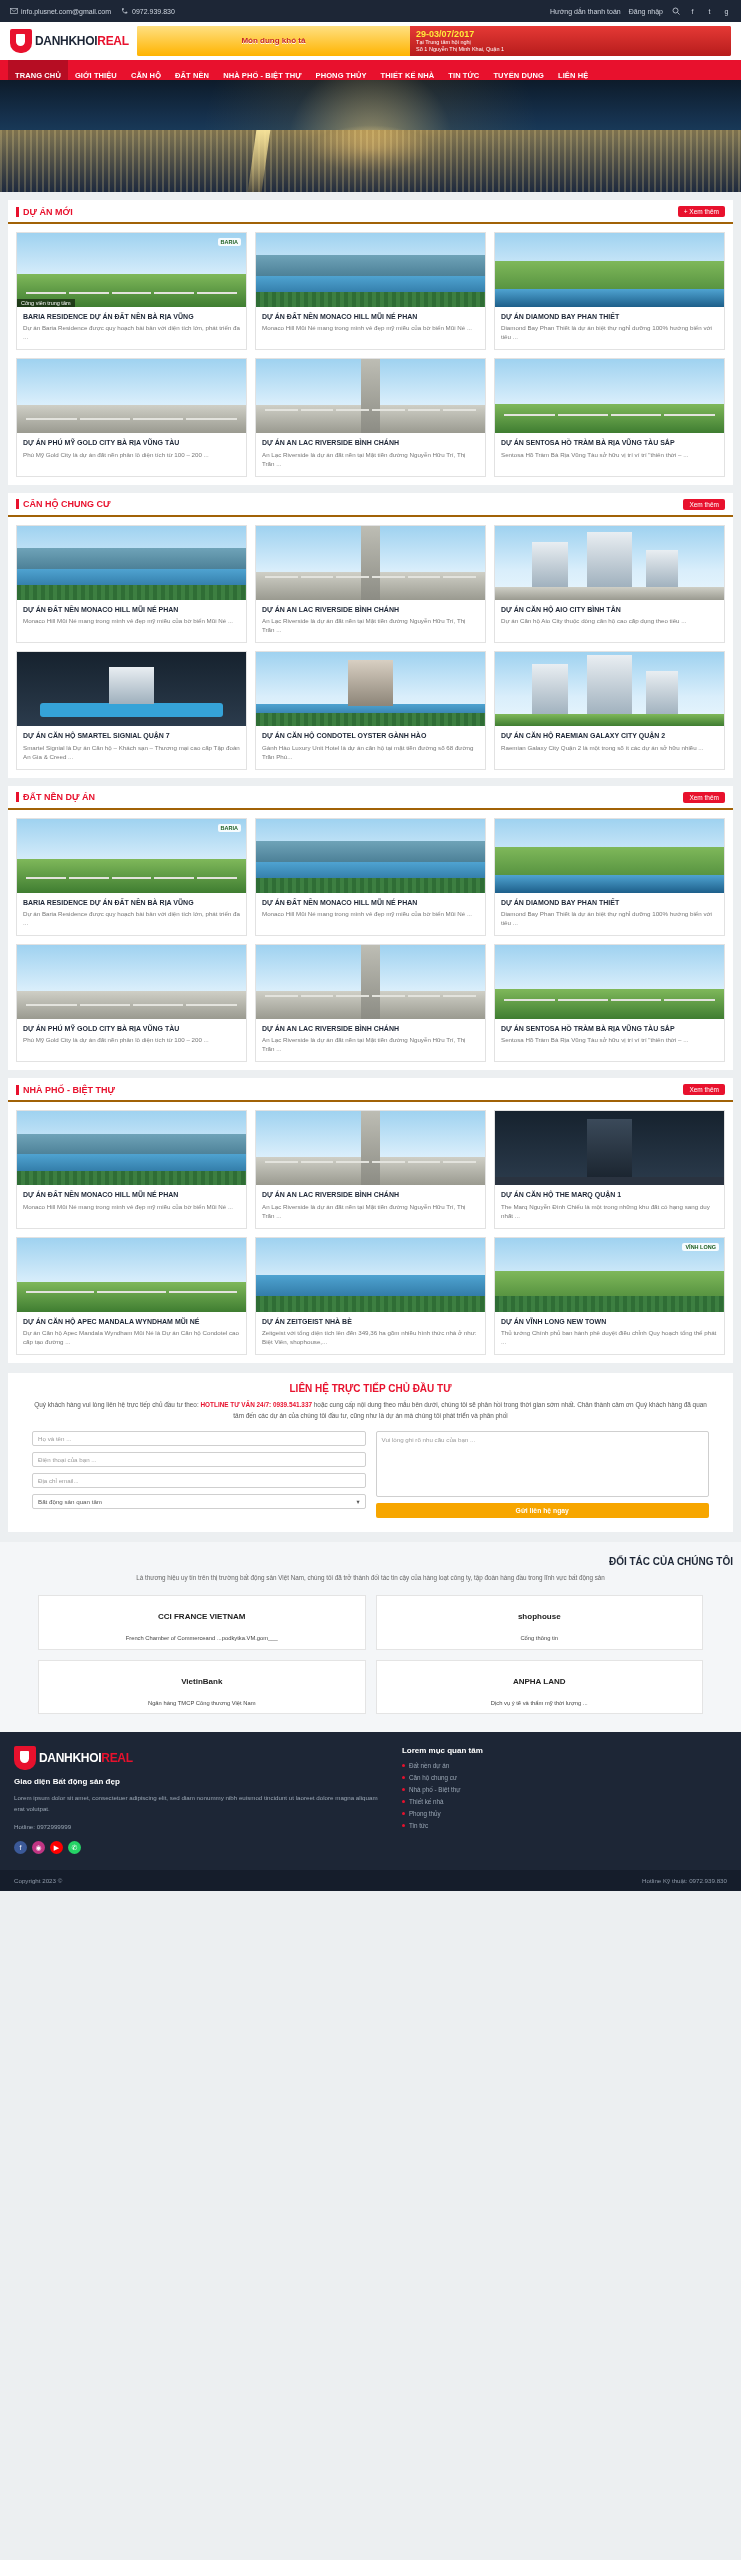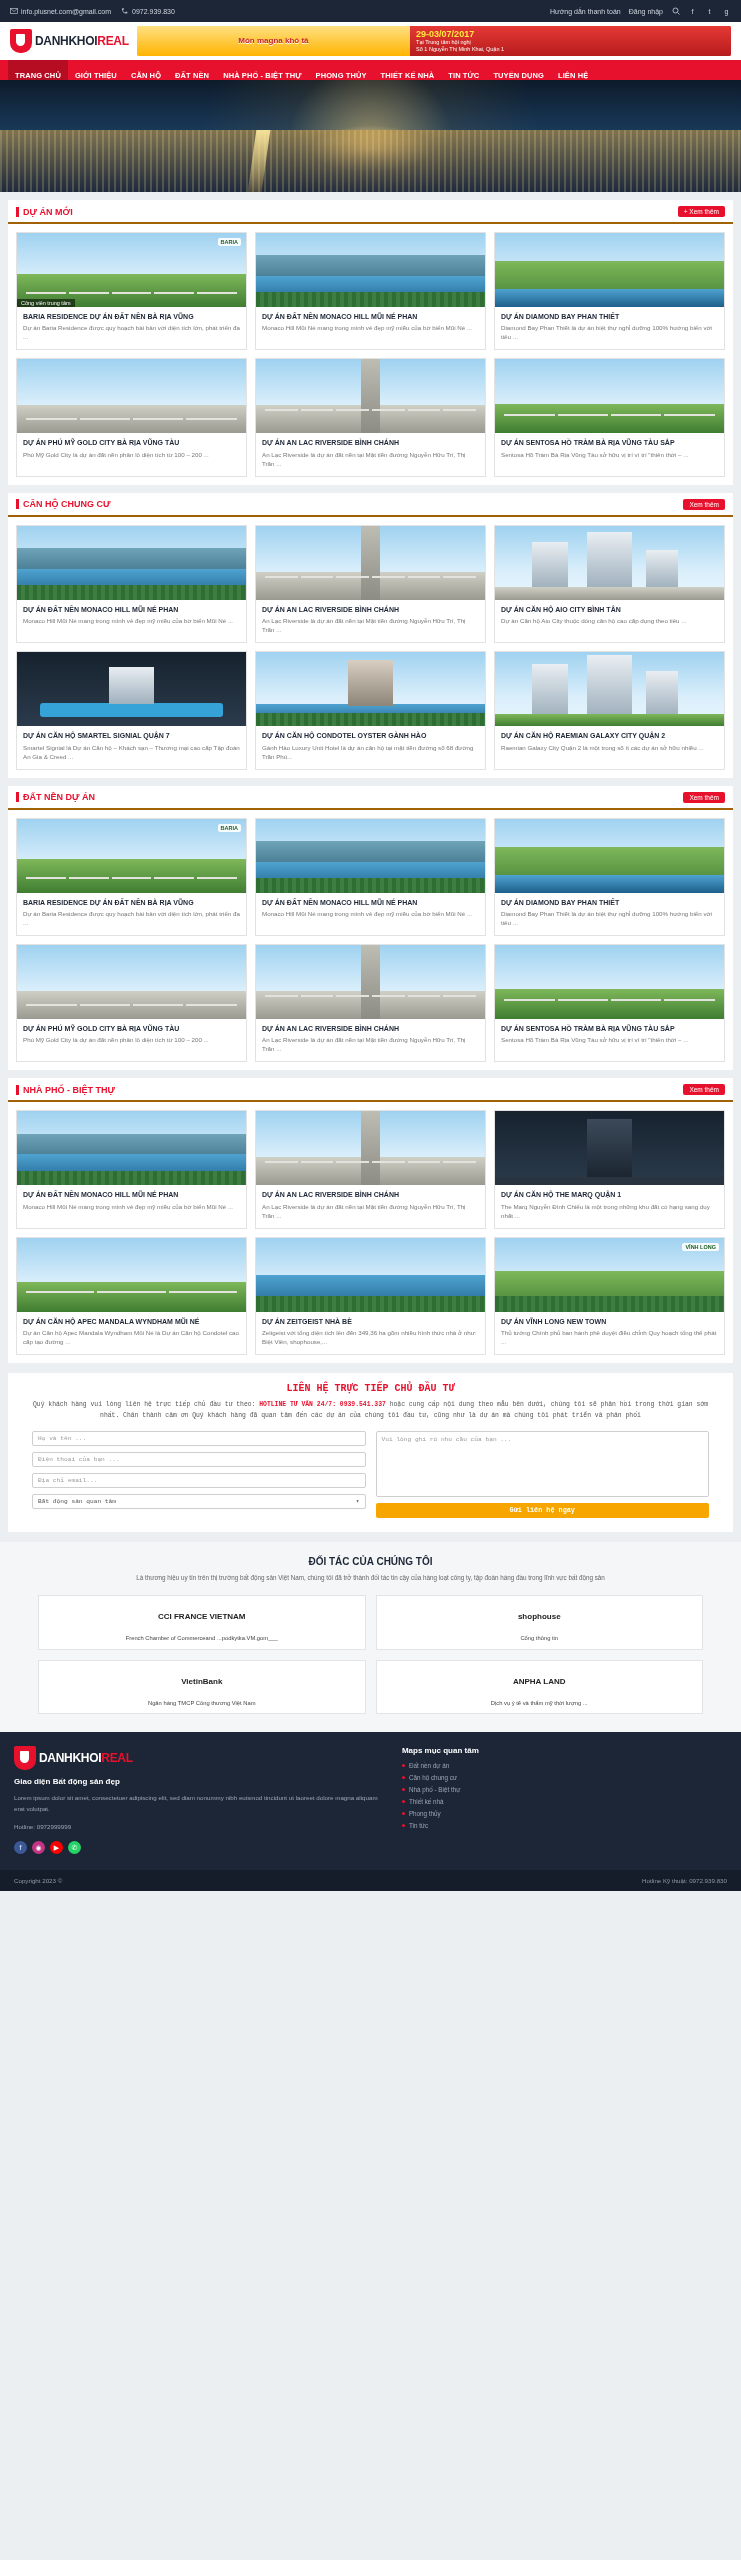--- a/index.html
+++ b/index.html
@@ -151,21 +151,21 @@
   .t3 { left:66%; bottom:16%; width:14%; height:52%; }
   .pool { position:absolute; left:10%; right:10%; bottom:12%; height:20%; background:#35a3d8; border-radius:3px; }
   .night { background: linear-gradient(180deg,#16222e,#2b3b4c); }
   .trees { position:absolute; left:0; right:0; bottom:0; height:32%;
            background: repeating-linear-gradient(90deg,#2f6d35 0 4px,#3d7f41 4px 8px); }
   .roadv { position:absolute; left:46%; top:0; bottom:0; width:8%; background: linear-gradient(180deg,#bdbdb4,#8c8c84); }
   .hill { position:absolute; left:0; right:0; top:30%; height:30%; background: linear-gradient(180deg,#6fa3b8,#4b7f96); }
 
   
   .contact {
-    background: #fff; margin: 10px 8px 0; padding: 10px 10px 14px; font-family: Liberation Mono, monospace;
+    background: #fff; margin: 10px 8px 0; padding: 10px 10px 14px;
   }
   .contact h2 {
     text-align: center; color: #e8112d; font-size: 10px; font-weight: bold;
     text-transform: uppercase; margin-bottom: 6px;
   }
   .contact p.lead {
     font-size: 6.4px; color: #555; line-height: 1.6; text-align: center;
     max-width: 96%; margin: 0 auto 10px;
   }
   .contact p.lead .hot { color: #e8112d; font-weight: bold; }
@@ -186,21 +186,21 @@
     justify-content: space-between; background: #fff;
   }
   .btn-send {
     background: #f7a600; color: #fff; font-size: 6.8px; font-weight: bold;
     height: 15px; border-radius: 2px; display: flex; align-items: center; justify-content: center;
   }
 
   
   .partners { background: #f4f6f8; margin-top: 10px; padding: 14px 8px 18px; }
   .partners h2 {
-    text-align: center; font-size: 10px; font-weight: bold; text-transform: uppercase;
+    text-align: right; font-size: 10px; font-weight: bold; text-transform: uppercase;
     color: #1d2636; margin-bottom: 6px;
   }
   .partners .sub { text-align: center; font-size: 6.3px; color: #666; line-height:1.6; max-width: 92%; margin: 0 auto 12px; }
   .plist { display: grid; grid-template-columns: repeat(2,1fr); gap: 10px; padding: 0 30px; }
   .pcard { background: #fff; border: 1px solid #e4e4e4; padding: 8px 4px 6px; text-align: center; }
   .pimg { height: 26px; display: flex; align-items: center; justify-content: center; font-size: 8px; font-weight: bold; }
   .pname { font-size: 5.8px; color: #444; margin-top: 5px; line-height: 1.35; }
 
   
   .footer { background: #1d2636; color: #c8d0da; padding: 14px 14px 16px; display: flex; gap: 14px; }
@@ -278,21 +278,21 @@
 
   <div class="header">
     <div class="logo">
       <div class="logo-mark"></div>
       <div class="logo-text">
         <span class="a">DANHKHOI</span><span class="b">REAL</span>
       </div>
     </div>
     <div class="banner-ad">
       <div class="ad-left">
-        <div class="ad-left-txt">Món magna
+        <div class="ad-left-txt">Món dung
 khó tả</div>
       </div>
       <div class="ad-right">
         <div class="ad-date">29-03/07/2017</div>
         <div class="ad-sub">Tại Trung tâm hội nghị</div>
         <div class="ad-sub">Số 1 Nguyễn Thị Minh Khai, Quận 1</div>
       </div>
     </div>
   </div>
 
@@ -778,21 +778,21 @@
       <div class="f-text">Lorem ipsum dolor sit amet, consectetuer adipiscing elit, sed diam nonummy nibh euismod tincidunt ut laoreet dolore magna aliquam erat volutpat.</div>
       <div class="f-text" style="margin-top:7px">Hotline: 0972999999</div>
       <div class="f-soc">
         <span class="s-fb">f</span>
         <span class="s-ig">◉</span>
         <span class="s-yt">▶</span>
         <span class="s-zl">✆</span>
       </div>
     </div>
     <div class="f-col">
-      <div class="f-title">Maps mục quan tâm</div>
+      <div class="f-title">Lorem mục quan tâm</div>
       <ul class="f-list" id="flist">
           <li>
             <span>Đất nền dự án</span>
           </li>
           <li>
             <span>Căn hộ chung cư</span>
           </li>
           <li>
             <span>Nhà phố - Biệt thự</span>
           </li>

